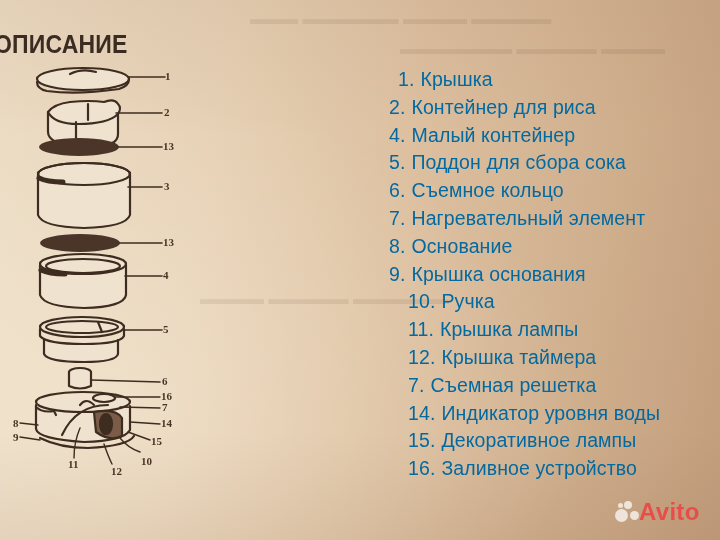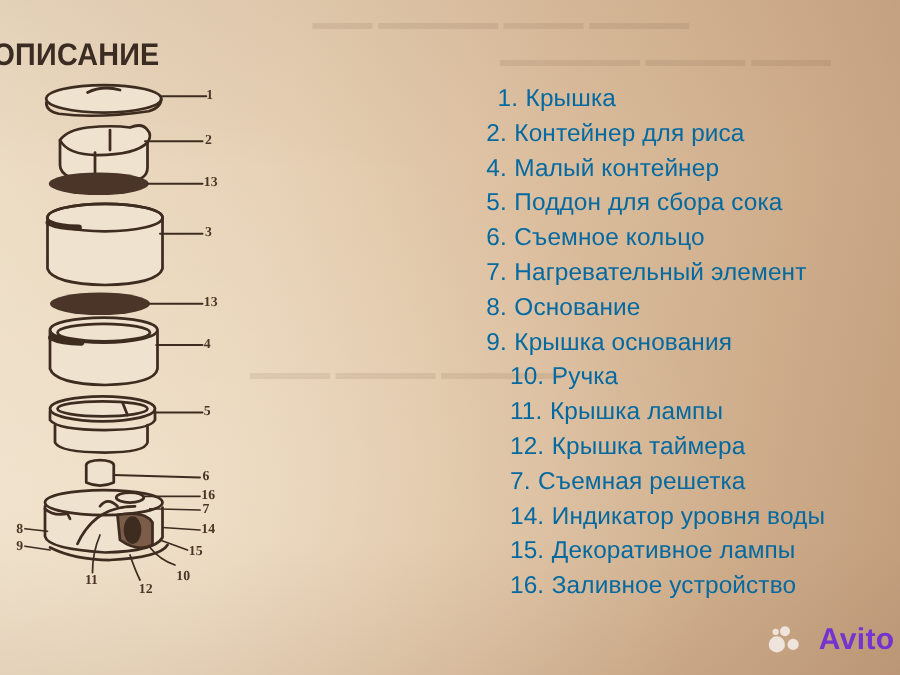--- a/index.html
+++ b/index.html
@@ -30,22 +30,22 @@
       position: absolute; left: 389px; top: 66px; margin: 0; padding: 0; list-style: none;
     }
     .parts-list li {
       height: 27.8px; line-height: 27.8px; font-size: 19.5px; color: #0369a1; white-space: nowrap;
       letter-spacing: 0.1px;
     }
     .parts-list li .num { display: inline-block; margin-right: 6px; }
     .parts-list li.two-digit { margin-left: 19px; }
     .parts-list li.first { margin-left: 9px; }
     .watermark {
-      position: absolute; left: 615px; top: 498px; display: flex; align-items: center; gap: 16px;
-      color: #6d28d9; opacity: 0.9;
+      position: absolute; left: 615px; top: 498px; display: flex; align-items: center; gap: 0;
+      color: #ef4444; opacity: 0.9;
     }
     .watermark .dots { position: relative; width: 24px; height: 22px; }
     .watermark .dots span { position: absolute; background: #f3ece6; border-radius: 50%; }
     .watermark .brand { font-size: 24px; font-weight: bold; letter-spacing: 0.3px; }
   </style>
 </head>
 <body>
 
 <div class="vignette"></div>
 

